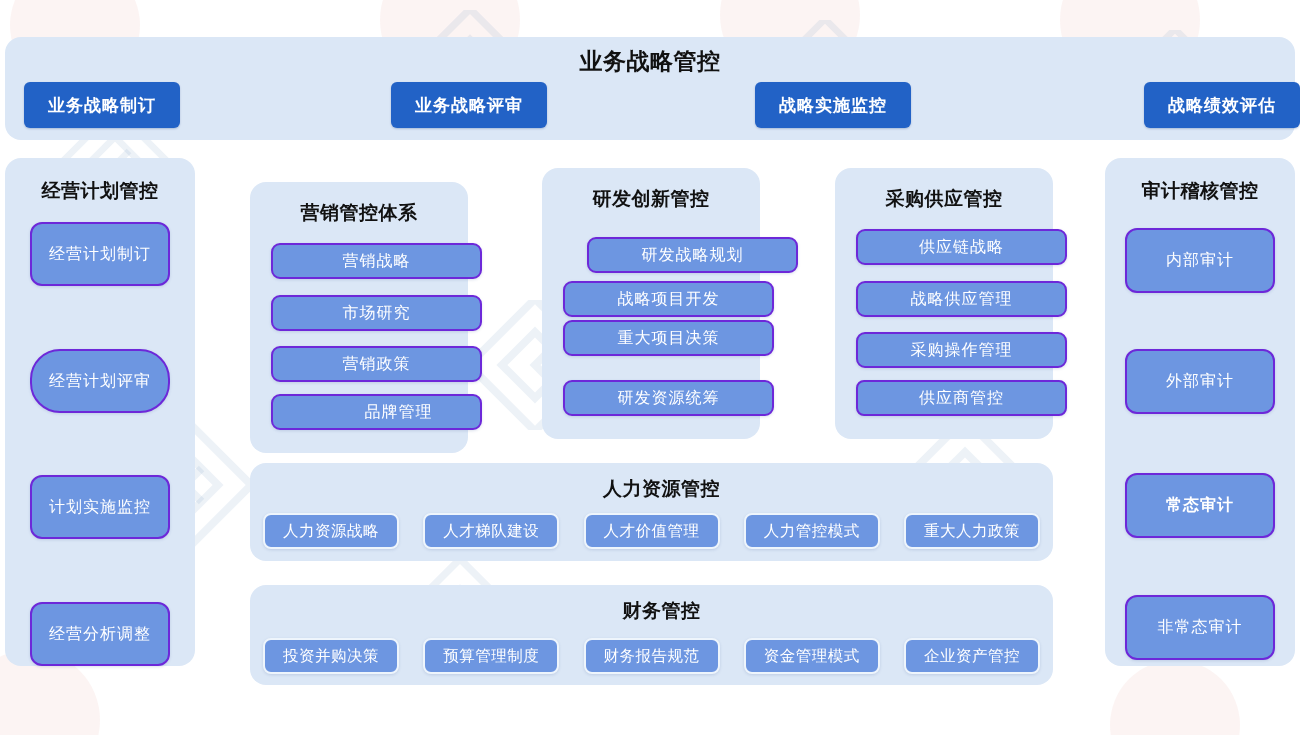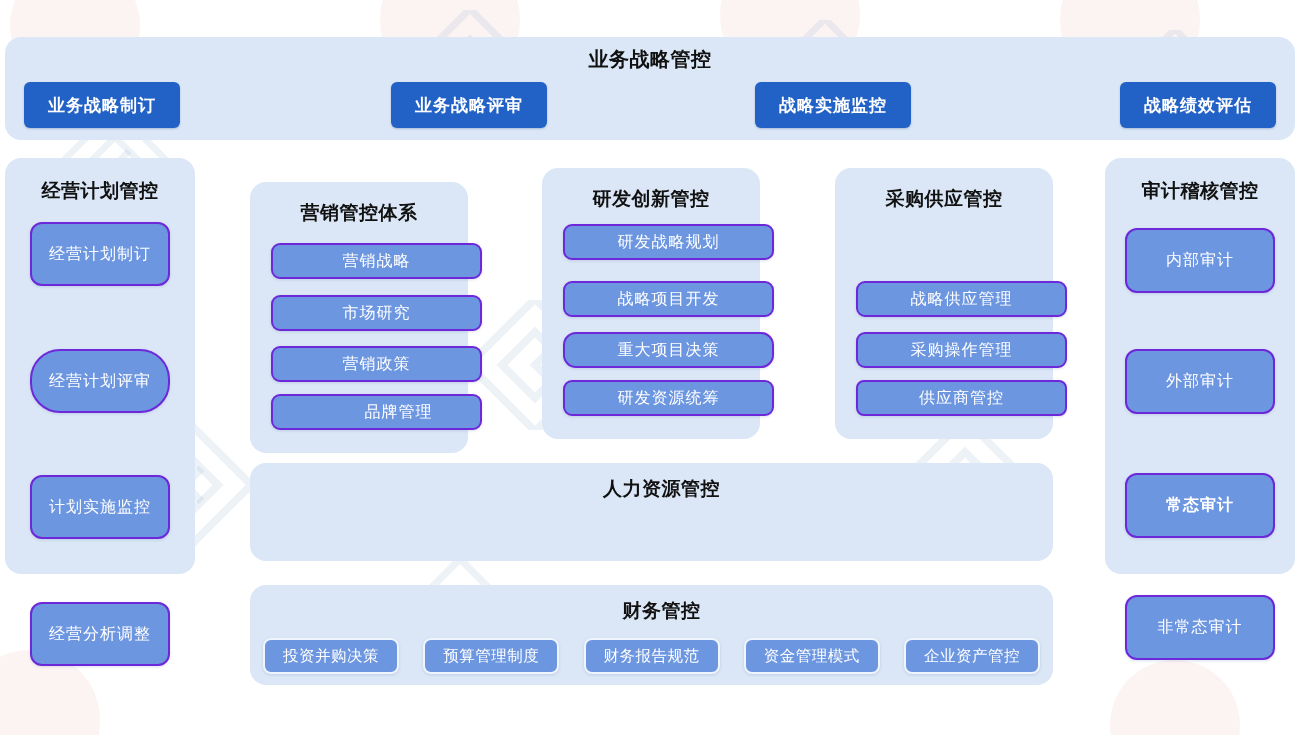--- a/index.html
+++ b/index.html
@@ -24,24 +24,24 @@
                box-shadow:0 1px 2px rgba(20,60,130,0.25);}
   .chip{position:absolute;border-radius:9px;
         background:var(--secondary_button,#6d96e1);color:var(--button_text,#ffffff);
         border:2px solid #6d28d9;box-sizing:border-box;
         display:flex;align-items:center;justify-content:center;
         font-size:16px;letter-spacing:1px;white-space:nowrap;
         box-shadow:0 1px 3px rgba(60,90,150,0.18);}
 
   
   #topbar{left:5px;top:37px;width:1290px;height:103px;}
-  #topbar .panel-title{top:9px;font-size:20px;}
-
-  
-  .tall-panel{top:158px;width:190px;height:416px;}
+  #topbar .panel-title{top:9px;font-size:23px;}
+
+  
+  .tall-panel{top:158px;width:190px;height:508px;}
   #left-panel{left:5px;}
   #right-panel{left:1105px;}
   .tall-panel .panel-title{top:20px;}
   .tall-chip{left:25px;width:140px;height:64px;border-radius:12px;}
   #right-panel .tall-chip{left:20px;width:150px;height:65px;}
 
   
   .mid-panel{top:168px;width:218px;height:271px;}
   .mid-panel .panel-title{top:18px;}
   .mid-chip{left:21px;width:211px;height:36px;}
@@ -153,56 +153,64 @@
           <path d="M50 32 v18 h18"></path>
         </g>
       </svg>
   </div>
 
   <div class="panel" id="topbar">
     <div class="panel-title">业务战略管控</div>
     <div class="primary-btn" style="left:19px;top:45px;">业务战略制订</div>
     <div class="primary-btn" style="left:386px;top:45px;">业务战略评审</div>
     <div class="primary-btn" style="left:750px;top:45px;">战略实施监控</div>
-    <div class="primary-btn" style="left:1115px;top:45px;text-align:right;">战略绩效评估</div>
+    <div class="primary-btn" style="left:1139px;top:45px;text-align:right;">战略绩效评估</div>
   </div>
 
   <div class="panel tall-panel" id="left-panel">
     <div class="panel-title">经营计划管控</div>
     <div class="chip tall-chip" style="top:64px;">经营计划制订</div>
     <div class="chip tall-chip" style="top:191px;border-radius:30px;">经营计划评审</div>
     <div class="chip tall-chip" style="top:317px;">计划实施监控</div>
     <div class="chip tall-chip" style="top:444px;">经营分析调整</div>
   </div>
 
   <div class="panel mid-panel" style="left:250px;margin-top:14px;">
     <div class="panel-title">营销管控体系</div>
     <div class="chip mid-chip" style="top:61px;">营销战略</div>
     <div class="chip mid-chip" style="top:113px;">市场研究</div>
     <div class="chip mid-chip" style="top:164px;">营销政策</div>
     <div class="chip mid-chip" style="top:212px;padding-left:44px;">品牌管理</div>
   </div>
 
   <div class="panel mid-panel" style="left:542px;">
     <div class="panel-title">研发创新管控</div>
-    <div class="chip mid-chip" style="top:56px;">研发战略规划</div>
+    <div class="chip mid-chip" style="top:69px;margin-left:24px;">研发战略规划</div>
     <div class="chip mid-chip" style="top:113px;">战略项目开发</div>
-    <div class="chip mid-chip" style="top:164px;border-radius:13px;">重大项目决策</div>
+    <div class="chip mid-chip" style="top:152px;">重大项目决策</div>
     <div class="chip mid-chip" style="top:212px;">研发资源统筹</div>
   </div>
 
   <div class="panel mid-panel" style="left:835px;">
     <div class="panel-title">采购供应管控</div>
+    <div class="chip mid-chip" style="top:61px;">供应链战略</div>
     <div class="chip mid-chip" style="top:113px;">战略供应管理</div>
     <div class="chip mid-chip" style="top:164px;">采购操作管理</div>
     <div class="chip mid-chip" style="top:212px;border-radius:8px;">供应商管控</div>
   </div>
 
   <div class="panel wide-panel" id="hr-panel">
     <div class="panel-title">人力资源管控</div>
+    <div class="wide-row">
+      <div class="wide-chip">人力资源战略</div>
+      <div class="wide-chip">人才梯队建设</div>
+      <div class="wide-chip">人才价值管理</div>
+      <div class="wide-chip">人力管控模式</div>
+      <div class="wide-chip">重大人力政策</div>
+    </div>
   </div>
 
   <div class="panel wide-panel" id="fin-panel">
     <div class="panel-title">财务管控</div>
     <div class="wide-row">
       <div class="wide-chip">投资并购决策</div>
       <div class="wide-chip">预算管理制度</div>
       <div class="wide-chip">财务报告规范</div>
       <div class="wide-chip">资金管理模式</div>
       <div class="wide-chip">企业资产管控</div>

